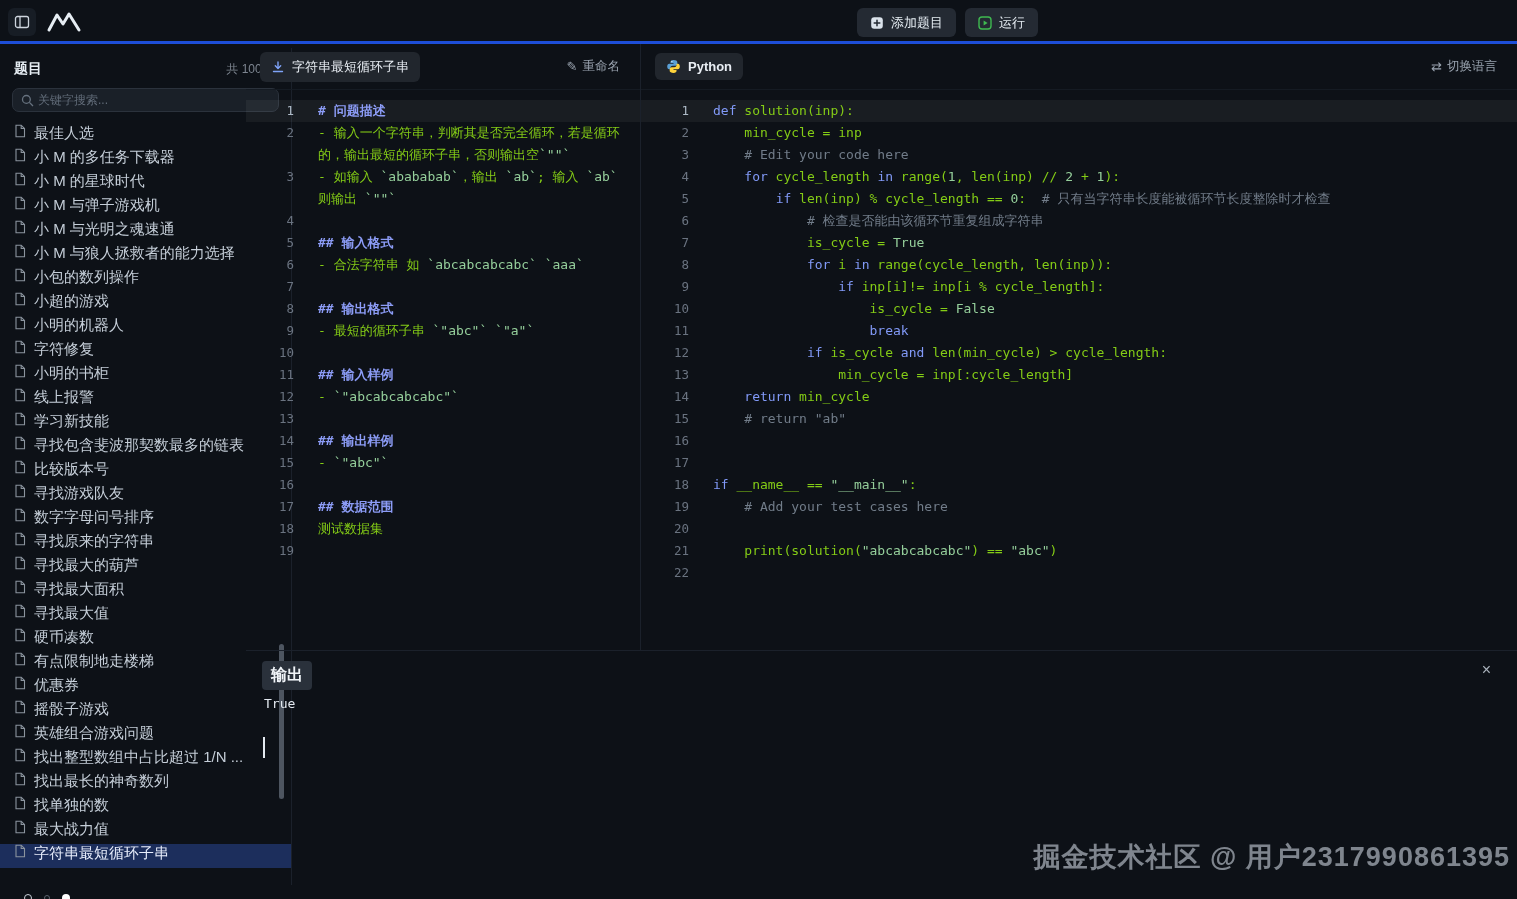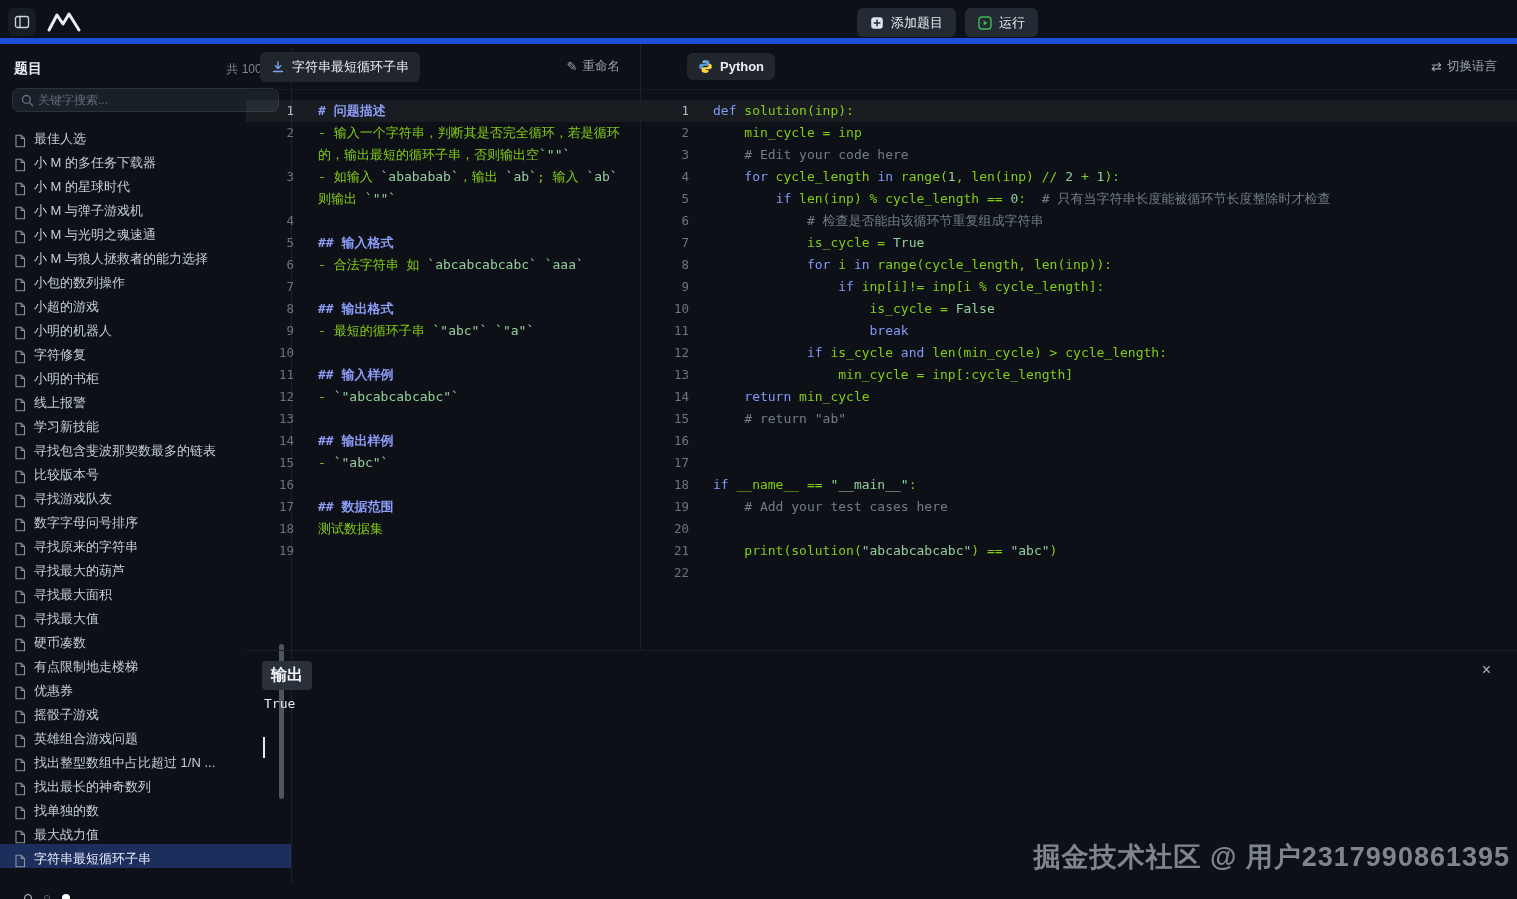--- a/index.html
+++ b/index.html
@@ -5,58 +5,58 @@
   * { box-sizing: border-box; }
   html,body { margin:0; padding:0; }
   body {
     width:1517px; height:899px; overflow:hidden;
     background:#0d1117; color:#c9d1d9;
     font-family:"Liberation Sans", sans-serif;
   }
   .app { position:relative; width:1517px; height:899px; }
 
   
-  .topbar { position:absolute; top:0; left:0; right:0; height:44px; border-bottom:6px solid #1d4ed8; }
+  .topbar { position:absolute; top:0; left:0; right:0; height:44px; border-bottom:3px solid #1d4ed8; }
   .icon-btn { position:absolute; left:8px; top:8px; width:28px; height:28px; background:#171d25;
     border:none; border-radius:6px; display:flex; align-items:center; justify-content:center; cursor:pointer; }
   .logo { position:absolute; left:46px; top:11px; }
   .tb-btn { position:absolute; top:8px; height:29px; display:flex; align-items:center; gap:7px;
     background:#242a33; color:#e6edf3; border:none; border-radius:6px; padding:0 13px;
     font-size:13px; font-family:inherit; cursor:pointer; }
   .tb-btn.add { left:857px; }
   .tb-btn.run { left:965px; }
 
   
   .sidebar { position:absolute; top:48px; left:0; width:292px; bottom:14px; border-right:1px solid #1b212b; }
   .side-head { display:flex; align-items:center; justify-content:space-between; padding:12px 14px 4px; }
   .side-title { font-size:14px; font-weight:700; color:#e6edf3; }
   .side-count { font-size:12px; color:#7d8590; }
   .search { margin:6px 12px 8px; height:24px; background:#1a2028; border:1px solid #2b323c;
     border-radius:7px; display:flex; align-items:center; gap:2px; padding:0 8px; }
   .search input { flex:1; background:transparent; border:none; outline:none; color:#c9d1d9;
     font-size:12px; font-family:inherit; }
   .search input::placeholder { color:#616b78; }
   .plist { position:absolute; top:76px; left:0; right:0; bottom:0; overflow:hidden; }
-  .side-item { height:24px; display:flex; align-items:flex-end; gap:8px; padding:0 14px;
-    font-size:13px; color:#c5ced8; white-space:nowrap; overflow:hidden; cursor:pointer; }
+  .side-item { height:24px; display:flex; align-items:flex-start; gap:8px; padding:0 14px;
+    font-size:15px; color:#c5ced8; white-space:nowrap; overflow:hidden; cursor:pointer; }
   .side-item svg { flex:none; }
   .si-label { overflow:hidden; text-overflow:ellipsis; }
   .side-item.selected { background:rgba(62,110,240,0.32); color:#e8eefc; }
   .side-scrollbar { position:absolute; right:7px; top:596px; width:5px; height:155px;
     background:#4d5560; border-radius:3px; }
 
   
   .mid { position:absolute; top:44px; left:246px; width:394px; height:606px; }
   .rightpanel { position:absolute; top:44px; left:640px; right:0; height:606px; border-left:1px solid #1b212b; }
   .panel-head { height:46px; border-bottom:1px solid #151b23; display:flex; align-items:center;
     justify-content:space-between; padding:0 14px; }
   .title-chip, .lang-chip { display:flex; align-items:center; gap:7px; background:#21262d;
     border:none; border-radius:6px; padding:6px 11px; color:#e9eef4; font-size:13px;
     font-family:inherit; cursor:pointer; }
-  .lang-chip { font-weight:600;margin-left:32px; }
+  .lang-chip { font-weight:600; }
   .ghost-btn { display:flex; align-items:center; gap:5px; background:none; border:none;
     color:#9aa4b0; font-size:12.5px; font-family:inherit; cursor:pointer; }
   .ghost-btn .glyph { font-size:13px; }
 
   .editor { position:absolute; top:46px; left:0; right:0; bottom:0; padding-top:10px; overflow:hidden;
     font-family:"DejaVu Sans Mono", monospace; font-size:13px; }
   .cm-line { display:flex; min-height:22px; line-height:22px; }
   .cm-line.active { background:rgba(255,255,255,0.05); }
   .cm-line.active .gut { color:#adbac7; }
   .gut { flex:none; width:48px; text-align:right; color:#6a7380; font-size:12.5px; }

